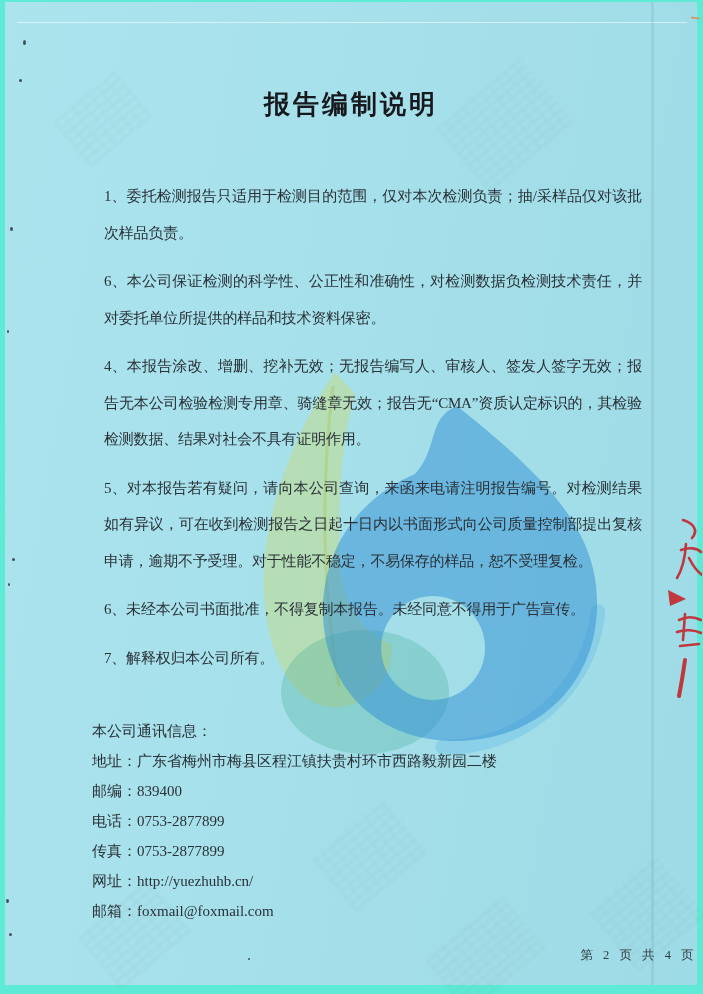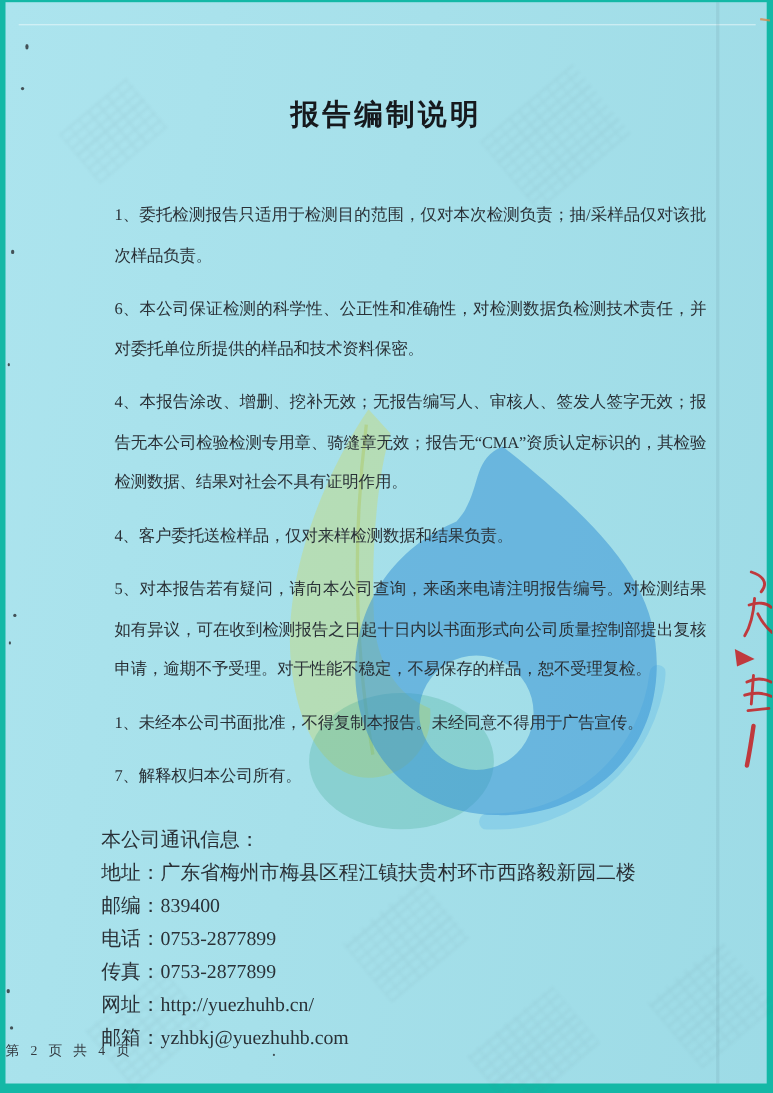--- a/index.html
+++ b/index.html
@@ -1,17 +1,17 @@
 <!DOCTYPE html>
 <html><head>
 <meta charset="utf-8">
 <style>
   html,body{margin:0;padding:0;background:#e8e8e8;}
   .scan{
-    position:relative; width:703px; height:994px; background:#14b8a6;
+    position:relative; width:703px; height:994px; background:#5eead4;
     overflow:hidden;
     font-family:"Liberation Serif","DejaVu Serif",serif;
   }
   .page{
     position:absolute; left:5px; top:2px; right:6px; bottom:9px;
     background:linear-gradient(100deg,#ace4ee 0%,#a6e0ea 45%,#9ddbe6 100%);
   }
   
   .fold-top{position:absolute;left:12px;right:10px;top:20px;height:1px;background:rgba(255,255,255,.55);}
   .edge-shadow{position:absolute;top:0;bottom:0;left:646px;width:3px;background:rgba(98,142,156,.16);}
@@ -34,25 +34,25 @@
     font-weight:700;font-size:26px;letter-spacing:3px;color:#16191d;
   }
   .notes{
     position:absolute;left:87px;top:164px;width:562px;
     font-size:15px;line-height:36.5px;letter-spacing:-0.2px;
     color:#2a3137;text-align:justify;
   }
   .notes p{margin:12px;}
   .contact{
     position:absolute;left:87px;top:714px;width:560px;
-    font-size:18px;line-height:30px;color:#2a3137;margin-top:32px;
+    font-size:15px;line-height:30px;color:#2a3137;
   }
   .contact div{white-space:nowrap;}
   .footer{
-    position:absolute;left:0;right:0;top:945px;text-align:left;
+    position:absolute;left:0;right:0;top:945px;text-align:right;
     font-size:12.5px;letter-spacing:3.5px;color:#343b41;
   }
   
   .red-marks{position:absolute;left:650px;top:512px;width:47px;height:190px;}
 </style>
 </head>
 <body>
 
 <div class="scan">
   <div class="page">
@@ -93,42 +93,41 @@
     <div class="speck" style="left:4px;top:931px;width:3px;height:3px;"></div>
     <div class="speck" style="left:243px;top:956px;width:2px;height:2px;"></div>
 
     <div class="title">报告编制说明</div>
 
     <div class="notes">
 
     <p>1、委托检测报告只适用于检测目的范围，仅对本次检测负责；抽/采样品仅对该批次样品负责。</p>
         <p>6、本公司保证检测的科学性、公正性和准确性，对检测数据负检测技术责任，并对委托单位所提供的样品和技术资料保密。</p>
         <p>4、本报告涂改、增删、挖补无效；无报告编写人、审核人、签发人签字无效；报告无本公司检验检测专用章、骑缝章无效；报告无“CMA”资质认定标识的，其检验检测数据、结果对社会不具有证明作用。</p>
-        <p>4、客户委托送检样品，仅对来样检测数据和结果负责。</p>
         <p>5、对本报告若有疑问，请向本公司查询，来函来电请注明报告编号。对检测结果如有异议，可在收到检测报告之日起十日内以书面形式向公司质量控制部提出复核申请，逾期不予受理。对于性能不稳定，不易保存的样品，恕不受理复检。</p>
-        <p>1、未经本公司书面批准，不得复制本报告。未经同意不得用于广告宣传。</p>
+        <p>6、未经本公司书面批准，不得复制本报告。未经同意不得用于广告宣传。</p>
         <p>7、解释权归本公司所有。</p>
       </div>
 
     <div class="contact">
       <div>本公司通讯信息：</div>
       <div style="display:contents">
         
       
           <div><span>地址：</span><span>广东省梅州市梅县区程江镇扶贵村环市西路毅新园二楼</span></div>
         
           <div><span>邮编：</span><span>839400</span></div>
         
           <div><span>电话：</span><span>0753-2877899</span></div>
         
           <div><span>传真：</span><span>0753-2877899</span></div>
         
           <div><span>网址：</span><span>http://yuezhuhb.cn/</span></div>
         
-          <div><span>邮箱：</span><span>yzhbkj@yuezhuhb.com</span></div>
+          <div><span>邮箱：</span><span>foxmail@foxmail.com</span></div>
         </div>
     </div>
 
     <div class="footer">第 2 页 共 4 页</div>
 
     <svg class="red-marks" viewBox="0 0 47 190">
       <g stroke="#c3272b" fill="none" stroke-width="2.6" stroke-linecap="round" opacity="0.9">
         <path d="M28,6 C38,9 44,16 37,24"></path>
         <path d="M26,36 C34,33 42,34 46,38"></path>
         <path d="M31,30 C30,44 27,56 22,64"></path>

